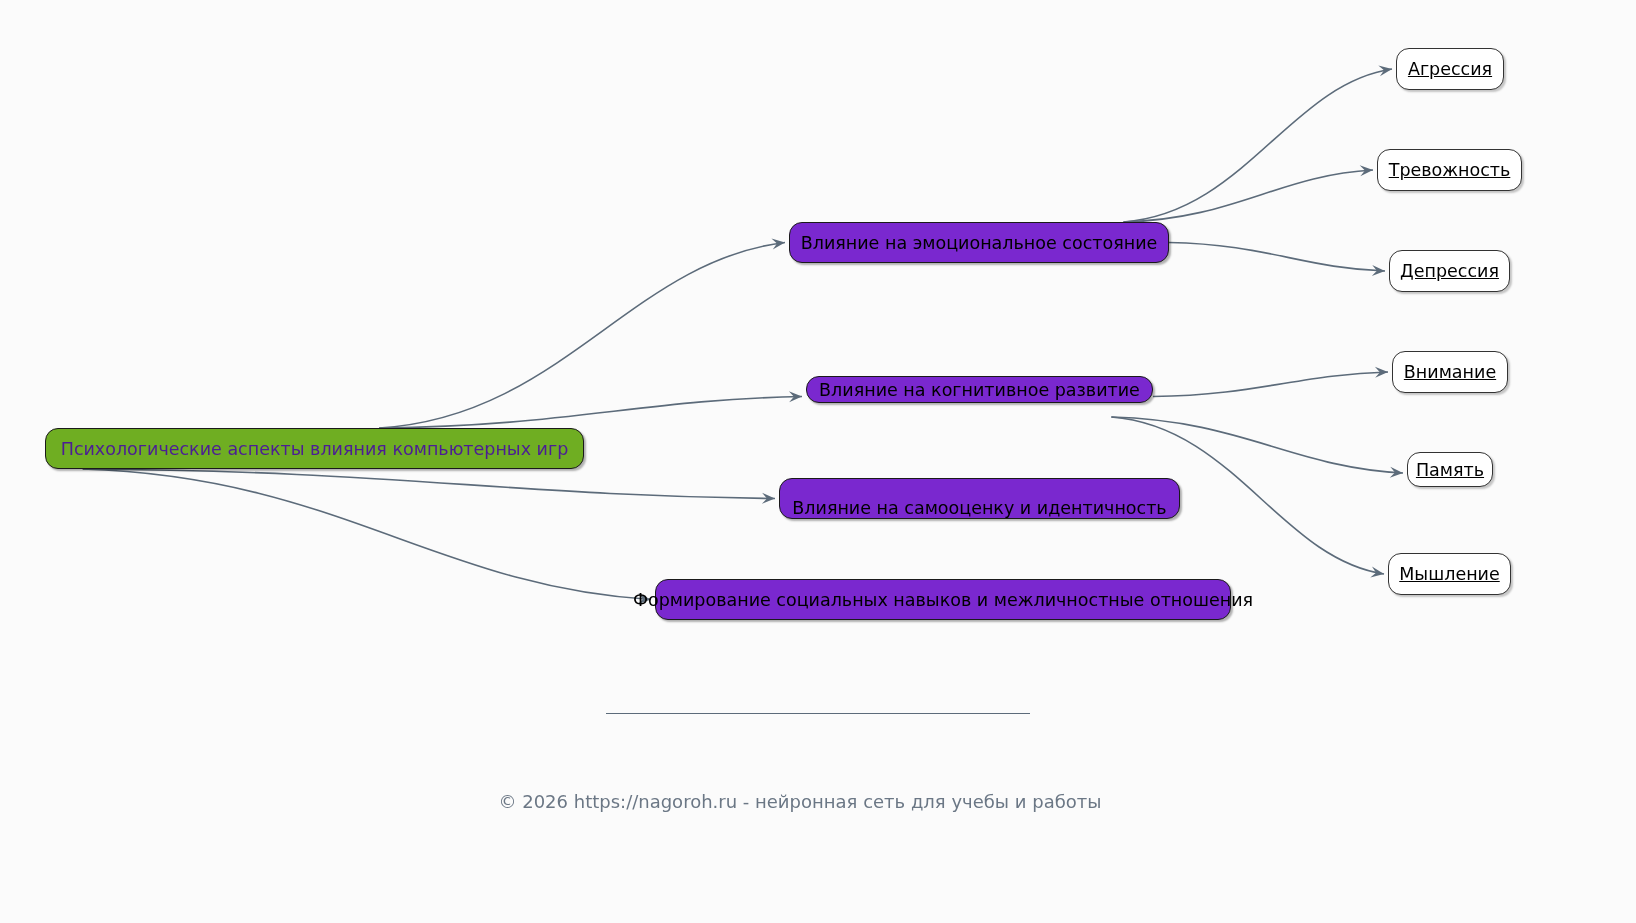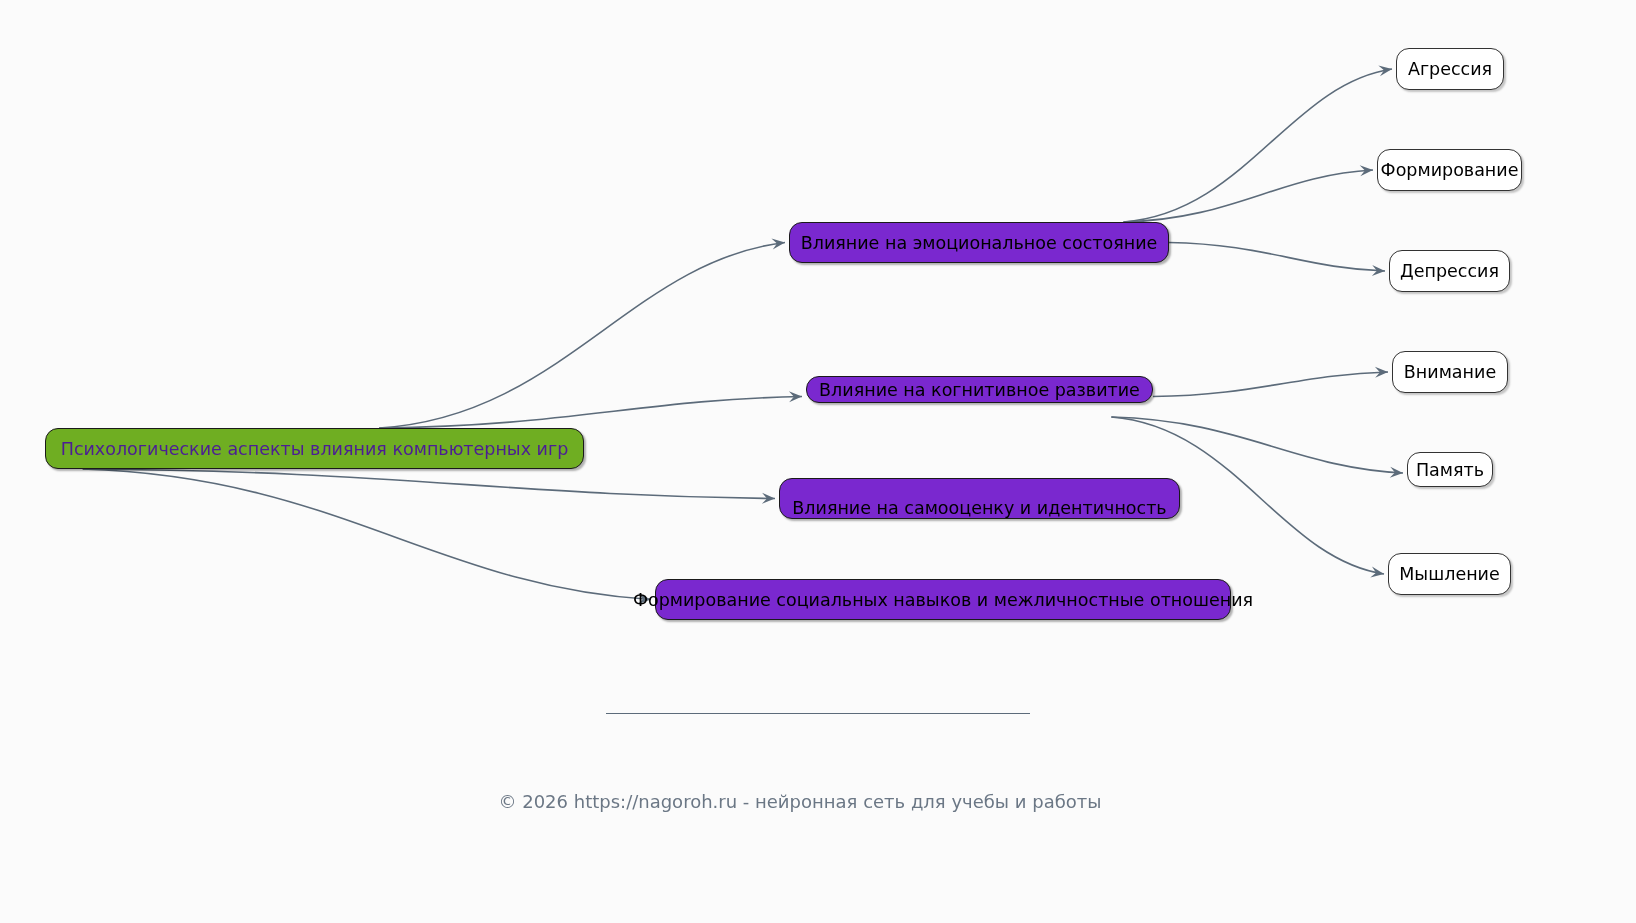--- a/index.html
+++ b/index.html
@@ -56,20 +56,21 @@
     box-shadow: 2px 2px 2px rgba(0,0,0,0.30);
   }
   .node-leaf {
     background: #ffffff;
     border: 1.5px solid #333333;
     border-radius: 13px;
     color: #000000;
     font-size: 17.5px;
     padding: 4px 14px;
     box-shadow: 2px 2px 2px rgba(0,0,0,0.22);
+    text-decoration: underline;
   }
   #caption-block {
     position: absolute;
     left: 560px;
     top: 700px;
     width: 516px;
     text-align: center;
   }
   #caption-text {
     font-size: 16.5px;
@@ -136,21 +137,21 @@
     <div class="node node-branch" style="left: 779px; top: 478px; width: 401px; height: 41px; background: rgb(122, 40, 207); align-items: flex-end;">
       <span>Влияние на самооценку и идентичность</span>
     </div>
     <div class="node node-branch" style="left: 655px; top: 579px; width: 576px; height: 41px; background: rgb(122, 40, 207);">
       <span>Формирование социальных навыков и межличностные отношения</span>
     </div>
     <div class="node node-leaf" style="left: 1396px; top: 48px; width: 108px; height: 42px; background: rgb(255, 255, 255);">
       <span>Агрессия</span>
     </div>
     <div class="node node-leaf" style="left: 1377px; top: 149px; width: 145px; height: 42px; background: rgb(255, 255, 255);">
-      <span>Формирование</span>
+      <span>Тревожность</span>
     </div>
     <div class="node node-leaf" style="left: 1389px; top: 250px; width: 121px; height: 42px; background: rgb(255, 255, 255);">
       <span>Депрессия</span>
     </div>
     <div class="node node-leaf" style="left: 1392px; top: 351px; width: 116px; height: 42px; background: rgb(255, 255, 255);">
       <span>Внимание</span>
     </div>
     <div class="node node-leaf" style="left: 1407px; top: 452px; width: 86px; height: 35px; background: rgb(255, 255, 255);">
       <span>Память</span>
     </div>

